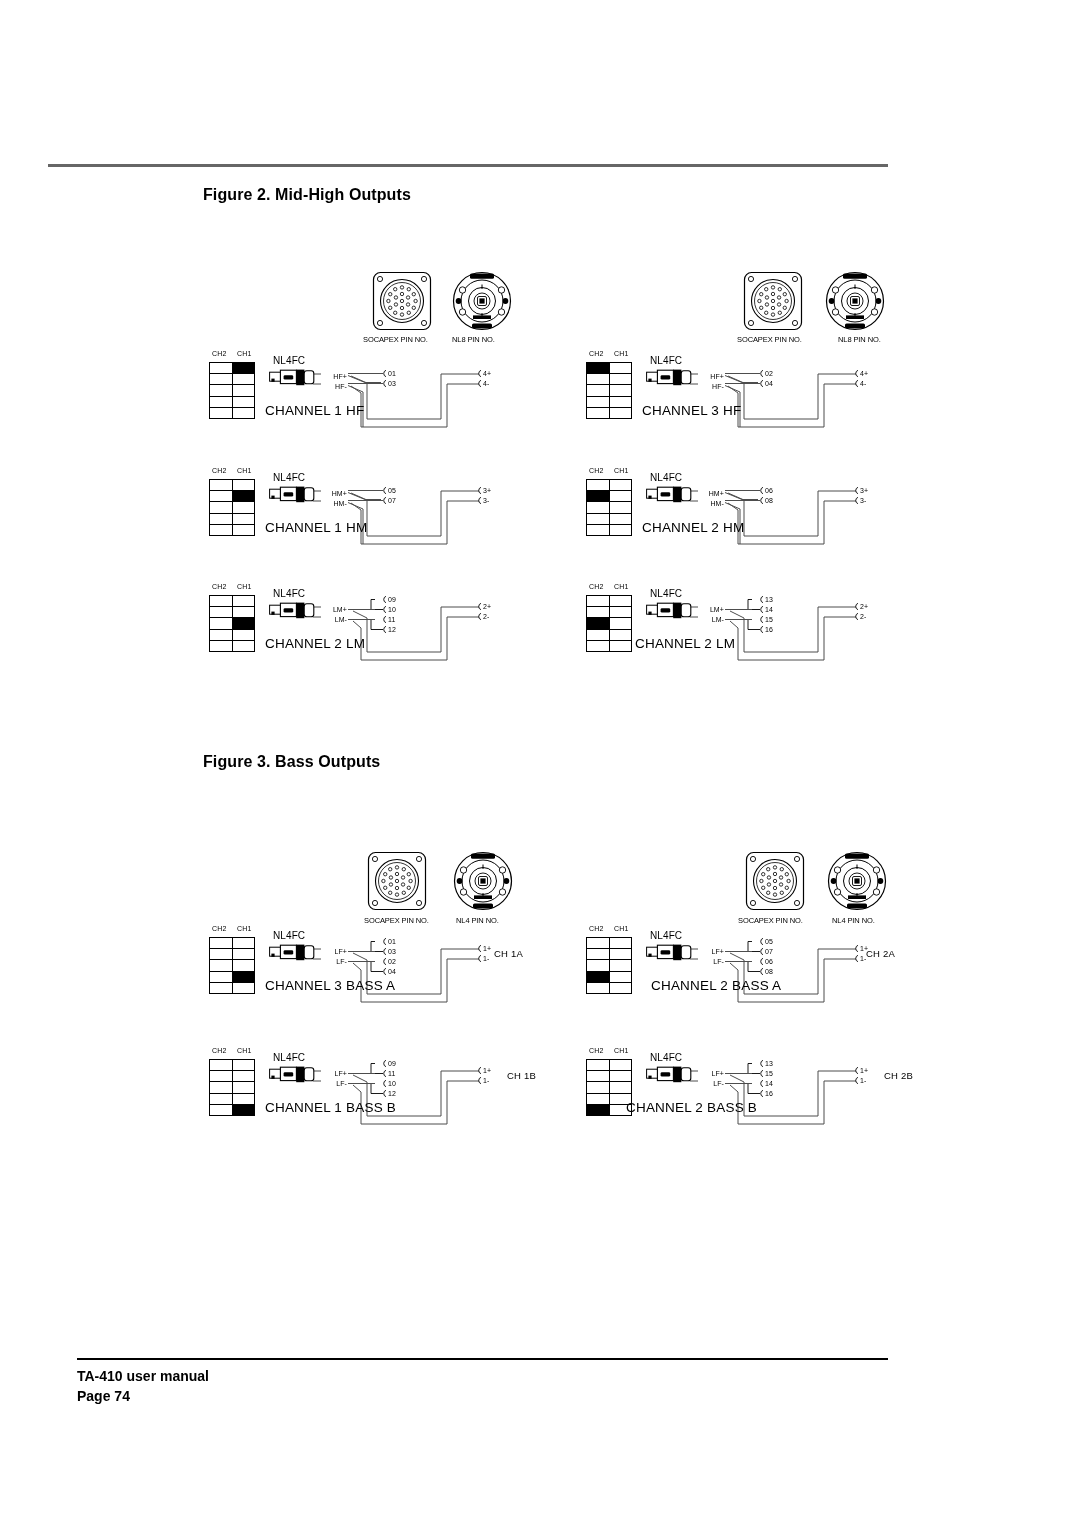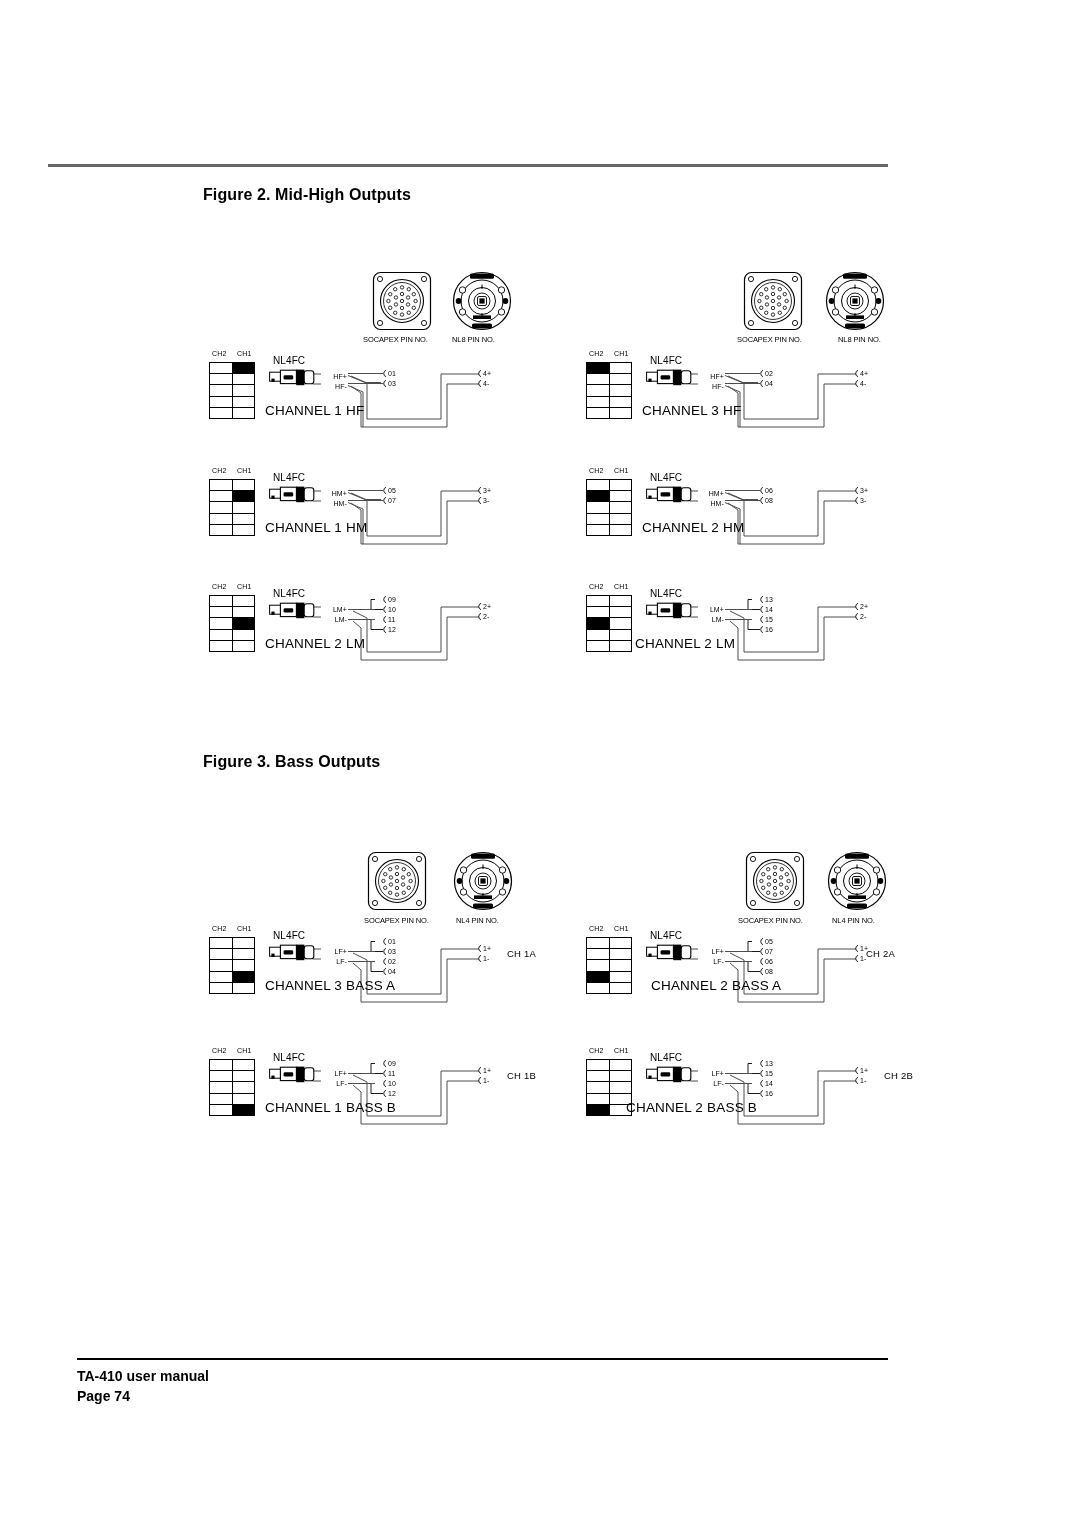--- a/index.html
+++ b/index.html
@@ -850,21 +850,21 @@
         </div>
         <div class="ch-name" style="left:70px;top:58px">CHANNEL 3 BASS A</div>
         <div class="sig" style="left:130px;top:27.5px;width:22px">LF+</div>
         <div class="sig" style="left:130px;top:37.5px;width:22px">LF-</div>
         <div class="pin" style="left:193px;top:17.5px">01</div>
         <div class="pin" style="left:193px;top:27.5px">03</div>
         <div class="pin" style="left:193px;top:37.5px">02</div>
         <div class="pin" style="left:193px;top:47.5px">04</div>
         <div class="pin" style="left:288px;top:24.5px">1+</div>
         <div class="pin" style="left:288px;top:34.5px">1-</div>
-        <div class="chtag" style="left:312px;top:28px">CH 1A</div>
+        <div class="chtag" style="left:299px;top:28px">CH 1A</div>
       </div>
       <div class="block" style="left: 572px; top: 920px;">
         <svg style="position:absolute;left:0;top:0" width="300" height="100" viewBox="0 0 300 100">
       <path class="wire" d="M118 29 L126 29"></path>
           <path class="wire" d="M118 39 L126 39"></path>
           <path class="wire" d="M74 29 L74 29"></path>
           <path class="wire" d="M153 31.5 L168 31.5"></path>
           <path class="wire" d="M153 41.5 L168 41.5"></path>
           <path class="lead" d="M180 21.5 L176 21.5 L176 31.5 L188 31.5"></path>
           <path class="lead" d="M180 41.5 L176 41.5 L176 51.5 L188 51.5"></path>

